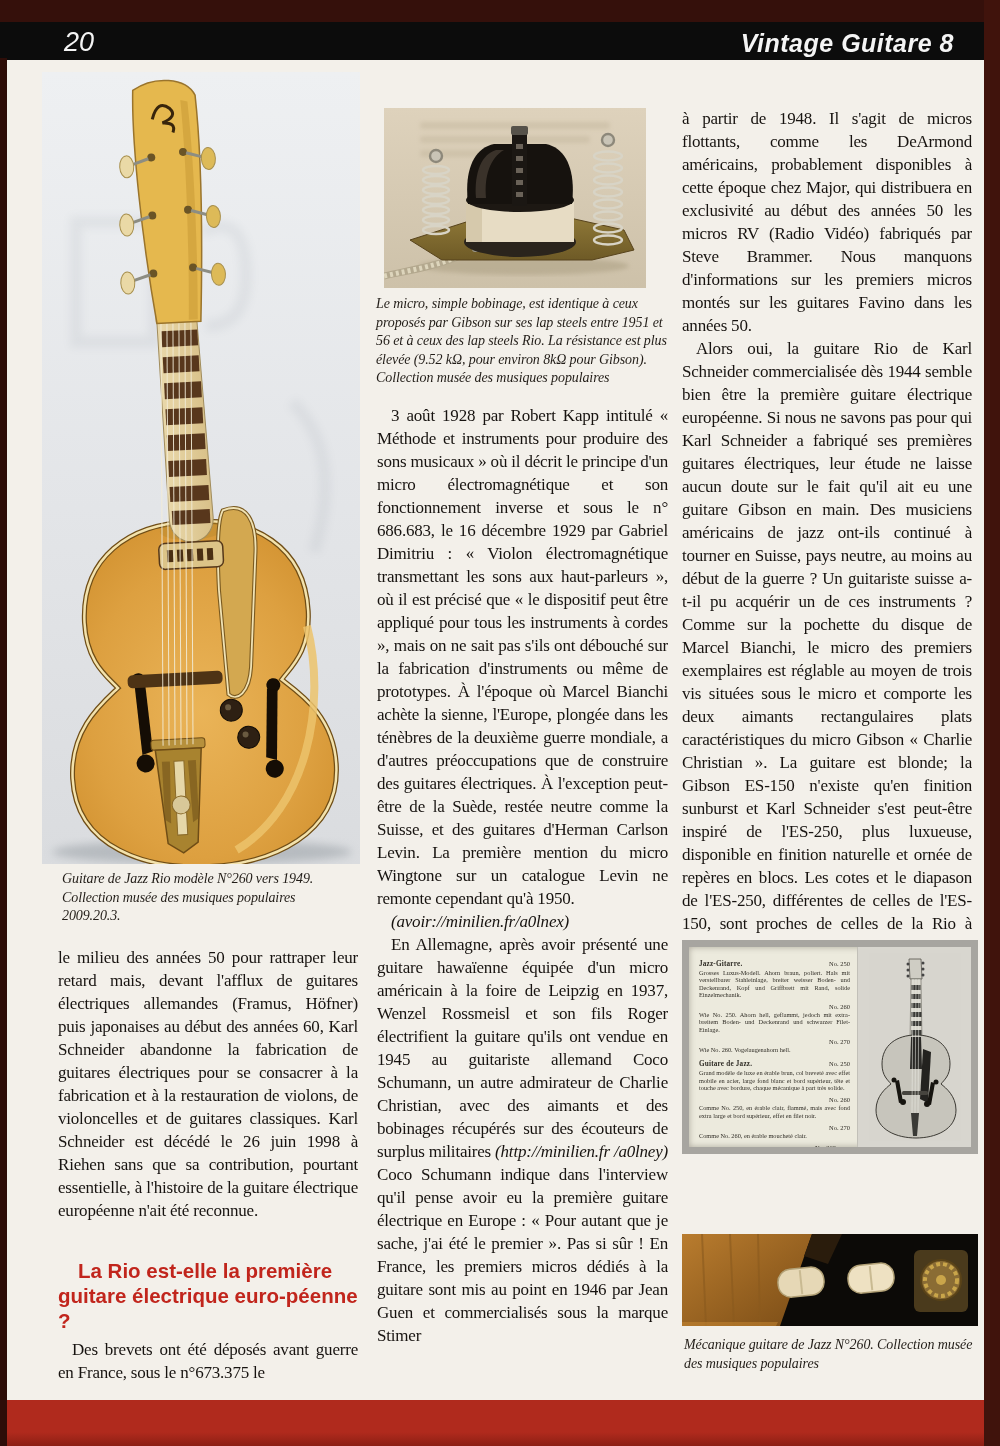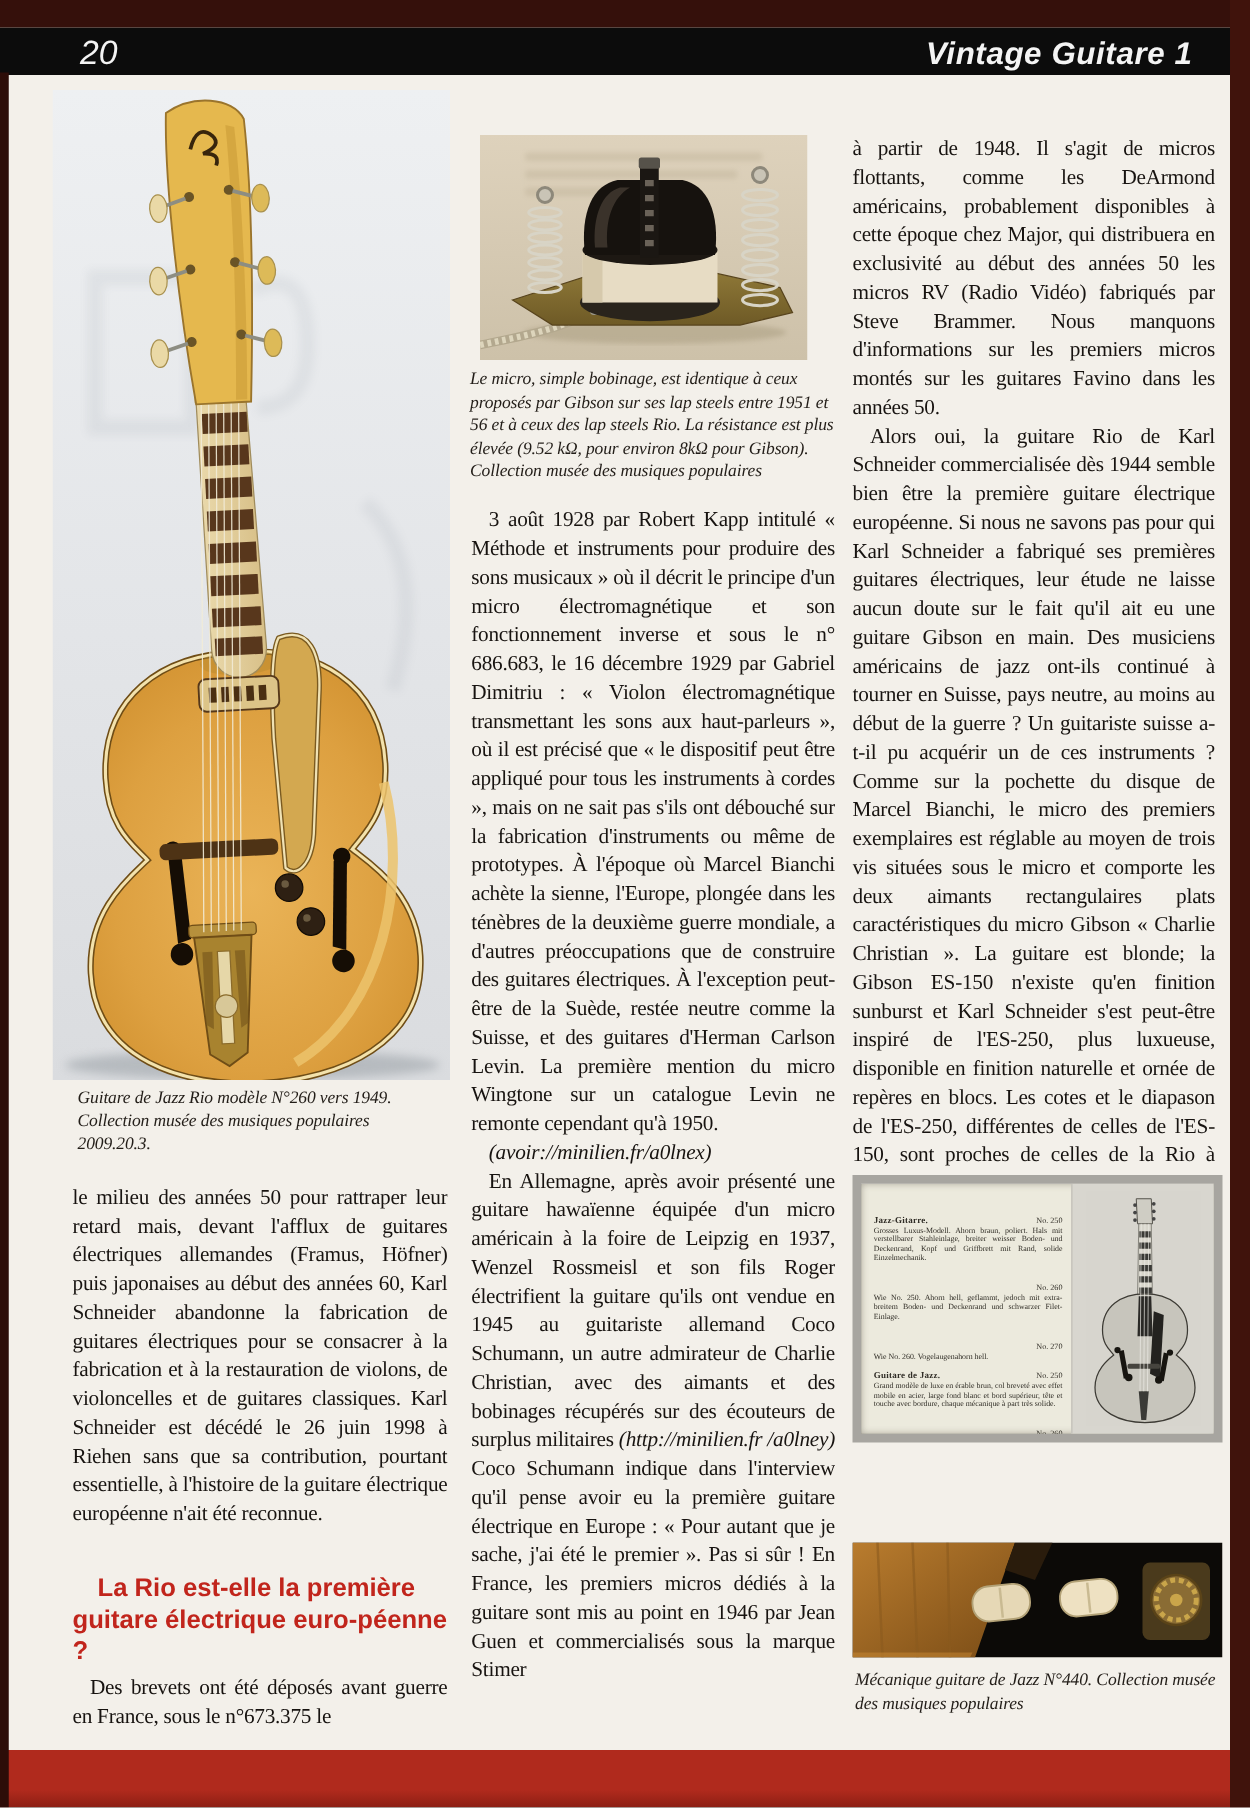--- a/index.html
+++ b/index.html
@@ -29,37 +29,37 @@
   .section-heading{position:absolute;font-family:"Liberation Sans",sans-serif;font-weight:bold;
         font-size:20.5px;line-height:25px;color:#c1251c;text-indent:20px;}
   .photo{position:absolute;}
   .photo svg{display:block;}
   
   .catalog{position:absolute;left:682px;top:940px;width:296px;height:214px;background:#a7a5a0;
         padding:0;box-sizing:border-box;z-index:2;}
   .catalog-page{position:absolute;left:7px;top:7px;right:7px;bottom:7px;background:#eceadd;
         display:flex;overflow:hidden;box-shadow:inset 0 0 6px rgba(90,85,70,.45);}
   .catalog-text{width:168px;padding:8px 7px 4px 10px;box-sizing:border-box;color:#302d26;}
-  .cat-row{display:flex;justify-content:space-between;align-items:baseline;margin-top:17px;}
+  .cat-row{display:flex;justify-content:space-between;align-items:baseline;margin-top:5px;}
   .cat-title{font-weight:bold;font-size:7.2px;letter-spacing:.2px;}
   .cat-no{font-size:6.5px;text-align:right;flex:1;}
   .cat-body{font-size:6.3px;line-height:7.3px;text-align:justify;margin:1px 0 2px;}
   .cat-label{font-size:6.5px;text-align:right;margin-top:5px;padding-right:14px;}
   .catalog-img{flex:1;background:#d8d6cf;display:flex;align-items:center;justify-content:center;
         border-left:1px solid #c2c0b8;}
 </style>
 </head>
 <body>
 
 <div class="page">
 
   <div class="border-top"></div>
   <div class="header-bar"></div>
   <div class="page-number">20</div>
-  <div class="mag-title">Vintage Guitare 1</div>
+  <div class="mag-title">Vintage Guitare 8</div>
   <div class="border-left"></div>
   <div class="border-bottom"></div>
   <div class="border-right"></div>
 
   <div class="photo" style="left:42px;top:72px;">
     <svg width="318" height="792" viewBox="0 0 318 792">
       <defs>
         <linearGradient id="gbg" x1="0" y1="0" x2="0" y2="1">
           <stop offset="0" stop-color="#eef0f2"></stop>
             <stop offset=".55" stop-color="#e3e5e8"></stop>
@@ -381,15 +381,15 @@
       <g>
         <rect x="232" y="16" width="54" height="62" rx="6" fill="#4a3a1c"></rect>
         <circle cx="259" cy="46" r="20" fill="#8a6c34" stroke="#5a4318" stroke-width="2"></circle>
         <circle cx="259" cy="46" r="16" fill="none" stroke="#c9a54a" stroke-width="4" stroke-dasharray="4,3"></circle>
         <circle cx="259" cy="46" r="5" fill="#caa54a"></circle>
       </g>
       <path d="M0,88 L96,88 L94,92 L0,92 Z" fill="#c98a34" opacity=".5"></path>
     </svg>
   </div>
 
-  <div class="caption" style="left:684px;top:1336px;width:290px;">Mécanique guitare de Jazz  N°440. Collection musée des musiques populaires</div>
+  <div class="caption" style="left:684px;top:1336px;width:290px;">Mécanique guitare de Jazz  N°260. Collection musée des musiques populaires</div>
 
 </div>
 
 </body></html>

